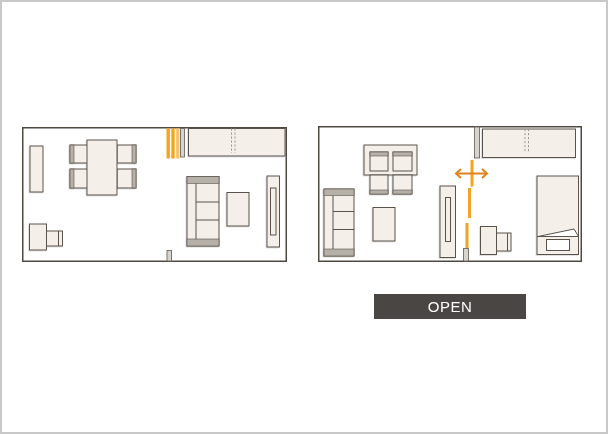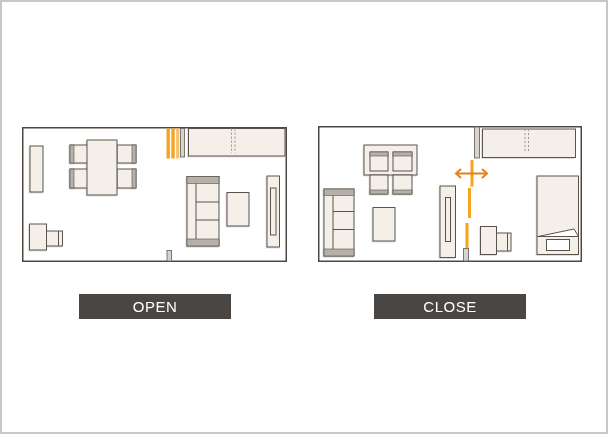--- a/index.html
+++ b/index.html
@@ -164,17 +164,16 @@
       <g class="shadow">
         <rect class="furn" x="162.5" y="100.5" width="16" height="28"></rect>
         <g>
           <rect class="furn" x="178.5" y="107" width="14.5" height="18"></rect>
           <line class="furnline" x1="189.5" y1="107" x2="189.5" y2="125"></line>
         </g>
       </g>
     </svg>
   </div>
 
-  <div class="caption" style="left:77px;top:292px;">OPEN</div>
 
-  <div class="caption" style="left:372px;top:292px;">CLOSE</div>
+  <div class="caption" style="left:372px;top:292px;">OPEN</div>
 
 </div>
 
 </body></html>

